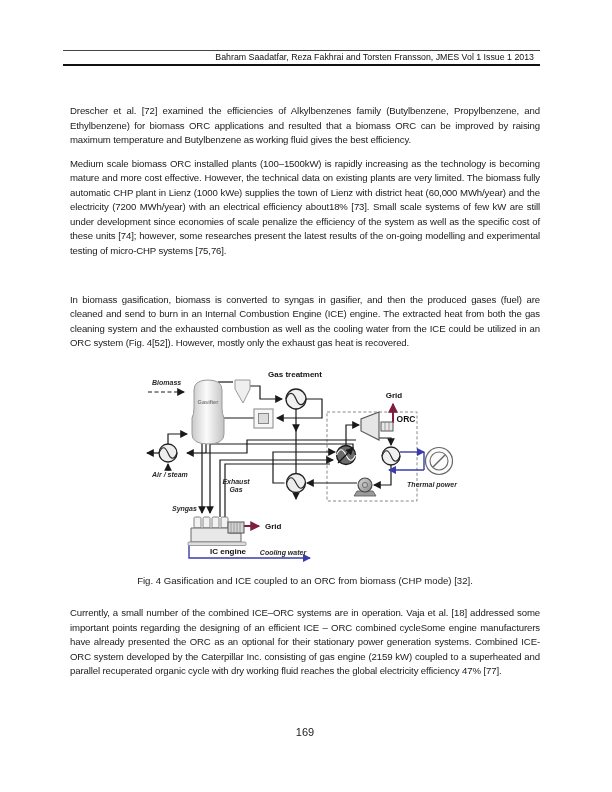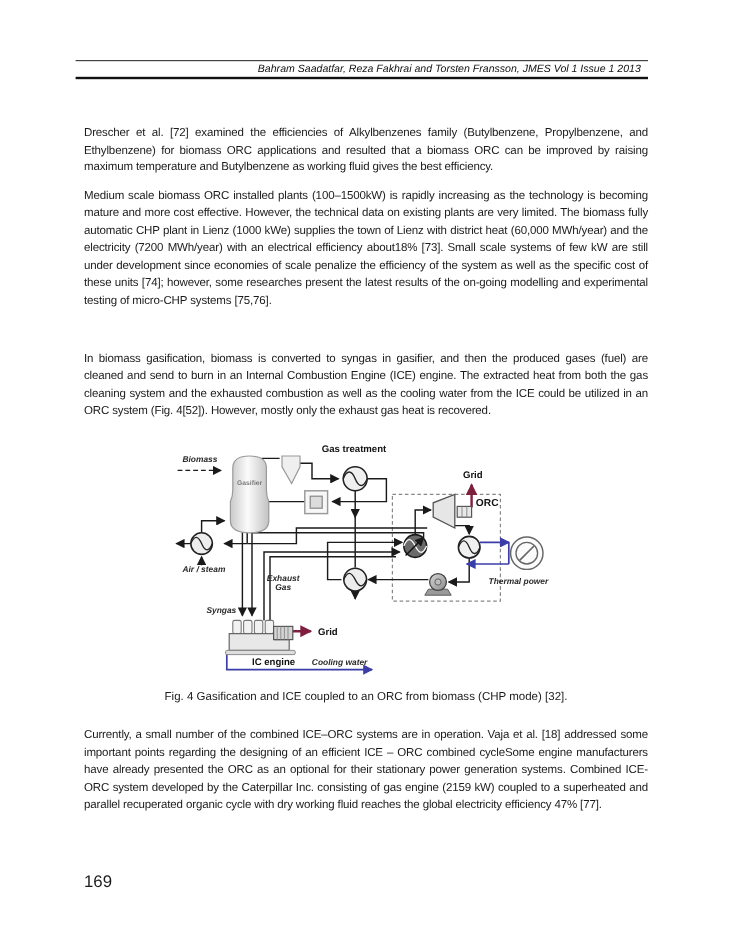--- a/index.html
+++ b/index.html
@@ -5,34 +5,34 @@
   html,body{margin:0;padding:0;background:#e8e8e8;}
   .page{
     position:relative;width:612px;height:792px;background:#ffffff;
     font-family:"Liberation Sans",sans-serif;color:#1b1b1b;overflow:hidden;
     margin:0 auto;
   }
   .hrule-thin{position:absolute;left:63px;width:477px;height:1px;background:#444;}
   .hrule-thick{position:absolute;left:63px;width:477px;height:2px;background:#111;}
   .header-text{
     position:absolute;left:63px;width:471px;top:51px;height:12px;
-    font-size:8.8px;line-height:12px;text-align:right;color:#111;font-style:italic;
+    font-size:8.8px;line-height:12px;text-align:right;color:#111;
   }
   .para{
     position:absolute;left:70px;width:470px;
     font-size:9.6px;line-height:14.55px;letter-spacing:-0.12px;
     text-align:justify;color:#1b1b1b;
   }
   .caption{
     position:absolute;left:70px;width:470px;top:574px;
     font-size:9.6px;line-height:13px;text-align:center;color:#1b1b1b;
   }
   .pageno{
     position:absolute;left:70px;width:470px;top:726px;
-    font-size:14px;text-align:left;color:#1b1b1b;
+    font-size:11px;text-align:center;color:#1b1b1b;
   }
   .fig{position:absolute;left:140px;top:368px;width:332px;height:205px;}
   svg text{font-family:"Liberation Sans",sans-serif;}
   .flab{font-size:7px;font-style:italic;font-weight:bold;fill:#2a2a2a;}
   .fbold{font-size:8px;font-weight:bold;fill:#111;}
   .fgas{font-size:5.6px;font-weight:bold;fill:#787878;}
 </style>
 </head>
 <body>
 

